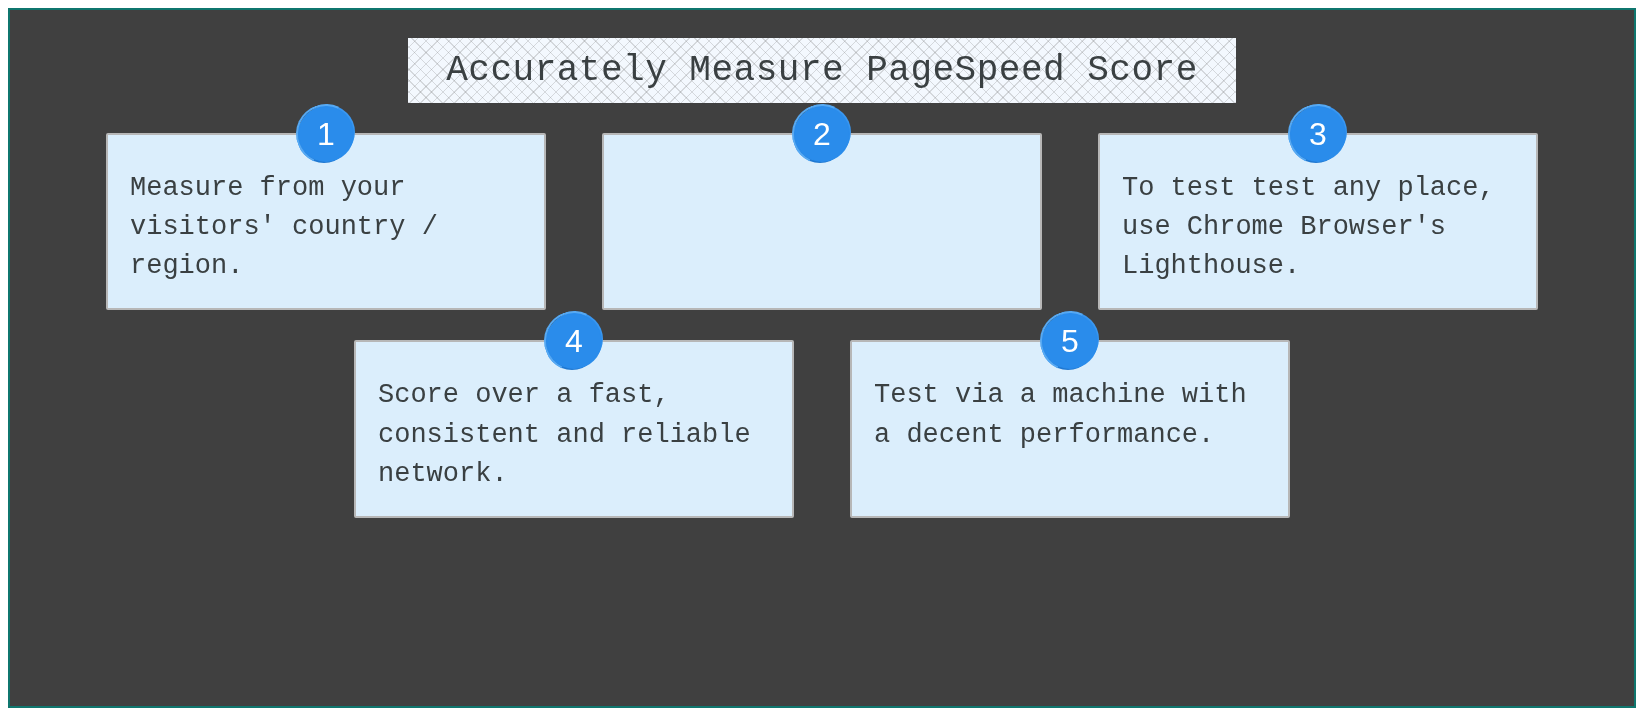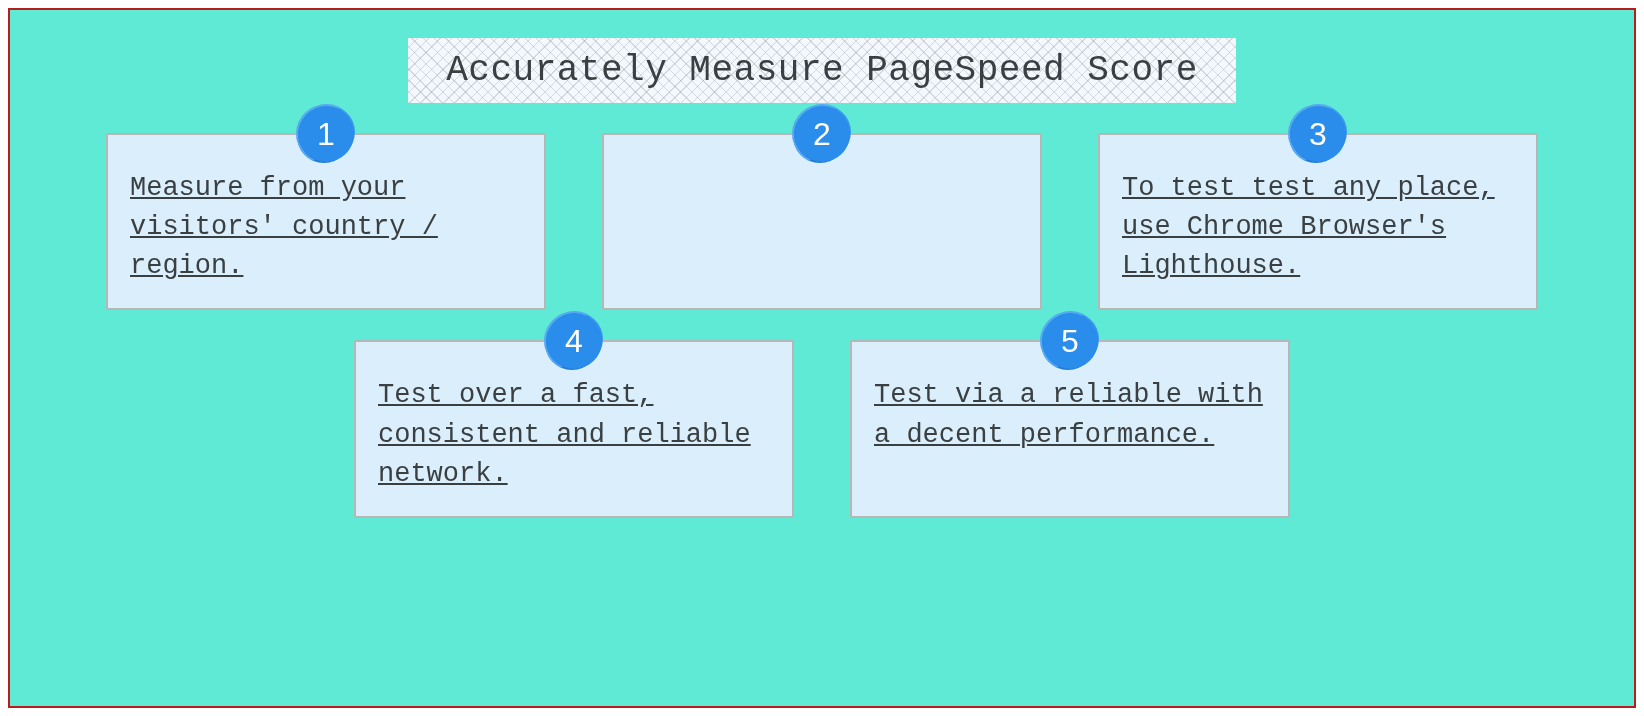--- a/index.html
+++ b/index.html
@@ -8,22 +8,22 @@
       box-sizing: border-box;
     }
     body {
       font-family: 'Courier New', 'Consolas', monospace;
       background: #ffffff;
       padding: 8px;
       width: 1644px;
       height: 716px;
     }
     .outer-frame {
-      border: 2px solid #b91c1c;
-      background: #5eead4;
+      border: 2px solid #0f766e;
+      background: #404040;
       width: 100%;
       height: 100%;
       padding: 28px 40px 40px 40px;
       position: relative;
     }
     .title-bar {
       margin: 0 auto 30px auto;
       width: fit-content;
       padding: 12px 38px;
       font-size: 36px;
@@ -80,21 +80,20 @@
       inset: -3px;
       border-radius: 50%;
       border: 2px solid transparent;
       border-top-color: #56a9f3;
       border-left-color: #56a9f3;
       transform: rotate(-20deg);
       pointer-events: none;
     }
     .card-text {
       display: block;
-      text-decoration: underline;
     }
   </style>
 </head>
 <body>
 
 <div class="outer-frame">
 
   <div class="title-bar">Accurately Measure PageSpeed Score</div>
 
   <div class="row">
@@ -107,21 +106,21 @@
     </div>
     <div class="card">
       <div class="badge">3</div>
       <span class="card-text">To test test any place, use Chrome Browser's Lighthouse.</span>
     </div>
   </div>
 
   <div class="row">
     <div class="card">
       <div class="badge">4</div>
-      <span class="card-text">Test over a fast, consistent and reliable network.</span>
+      <span class="card-text">Score over a fast, consistent and reliable network.</span>
     </div>
     <div class="card">
       <div class="badge">5</div>
-      <span class="card-text">Test via a reliable with a decent performance.</span>
+      <span class="card-text">Test via a machine with a decent performance.</span>
     </div>
   </div>
 
 </div>
 
 </body></html>

